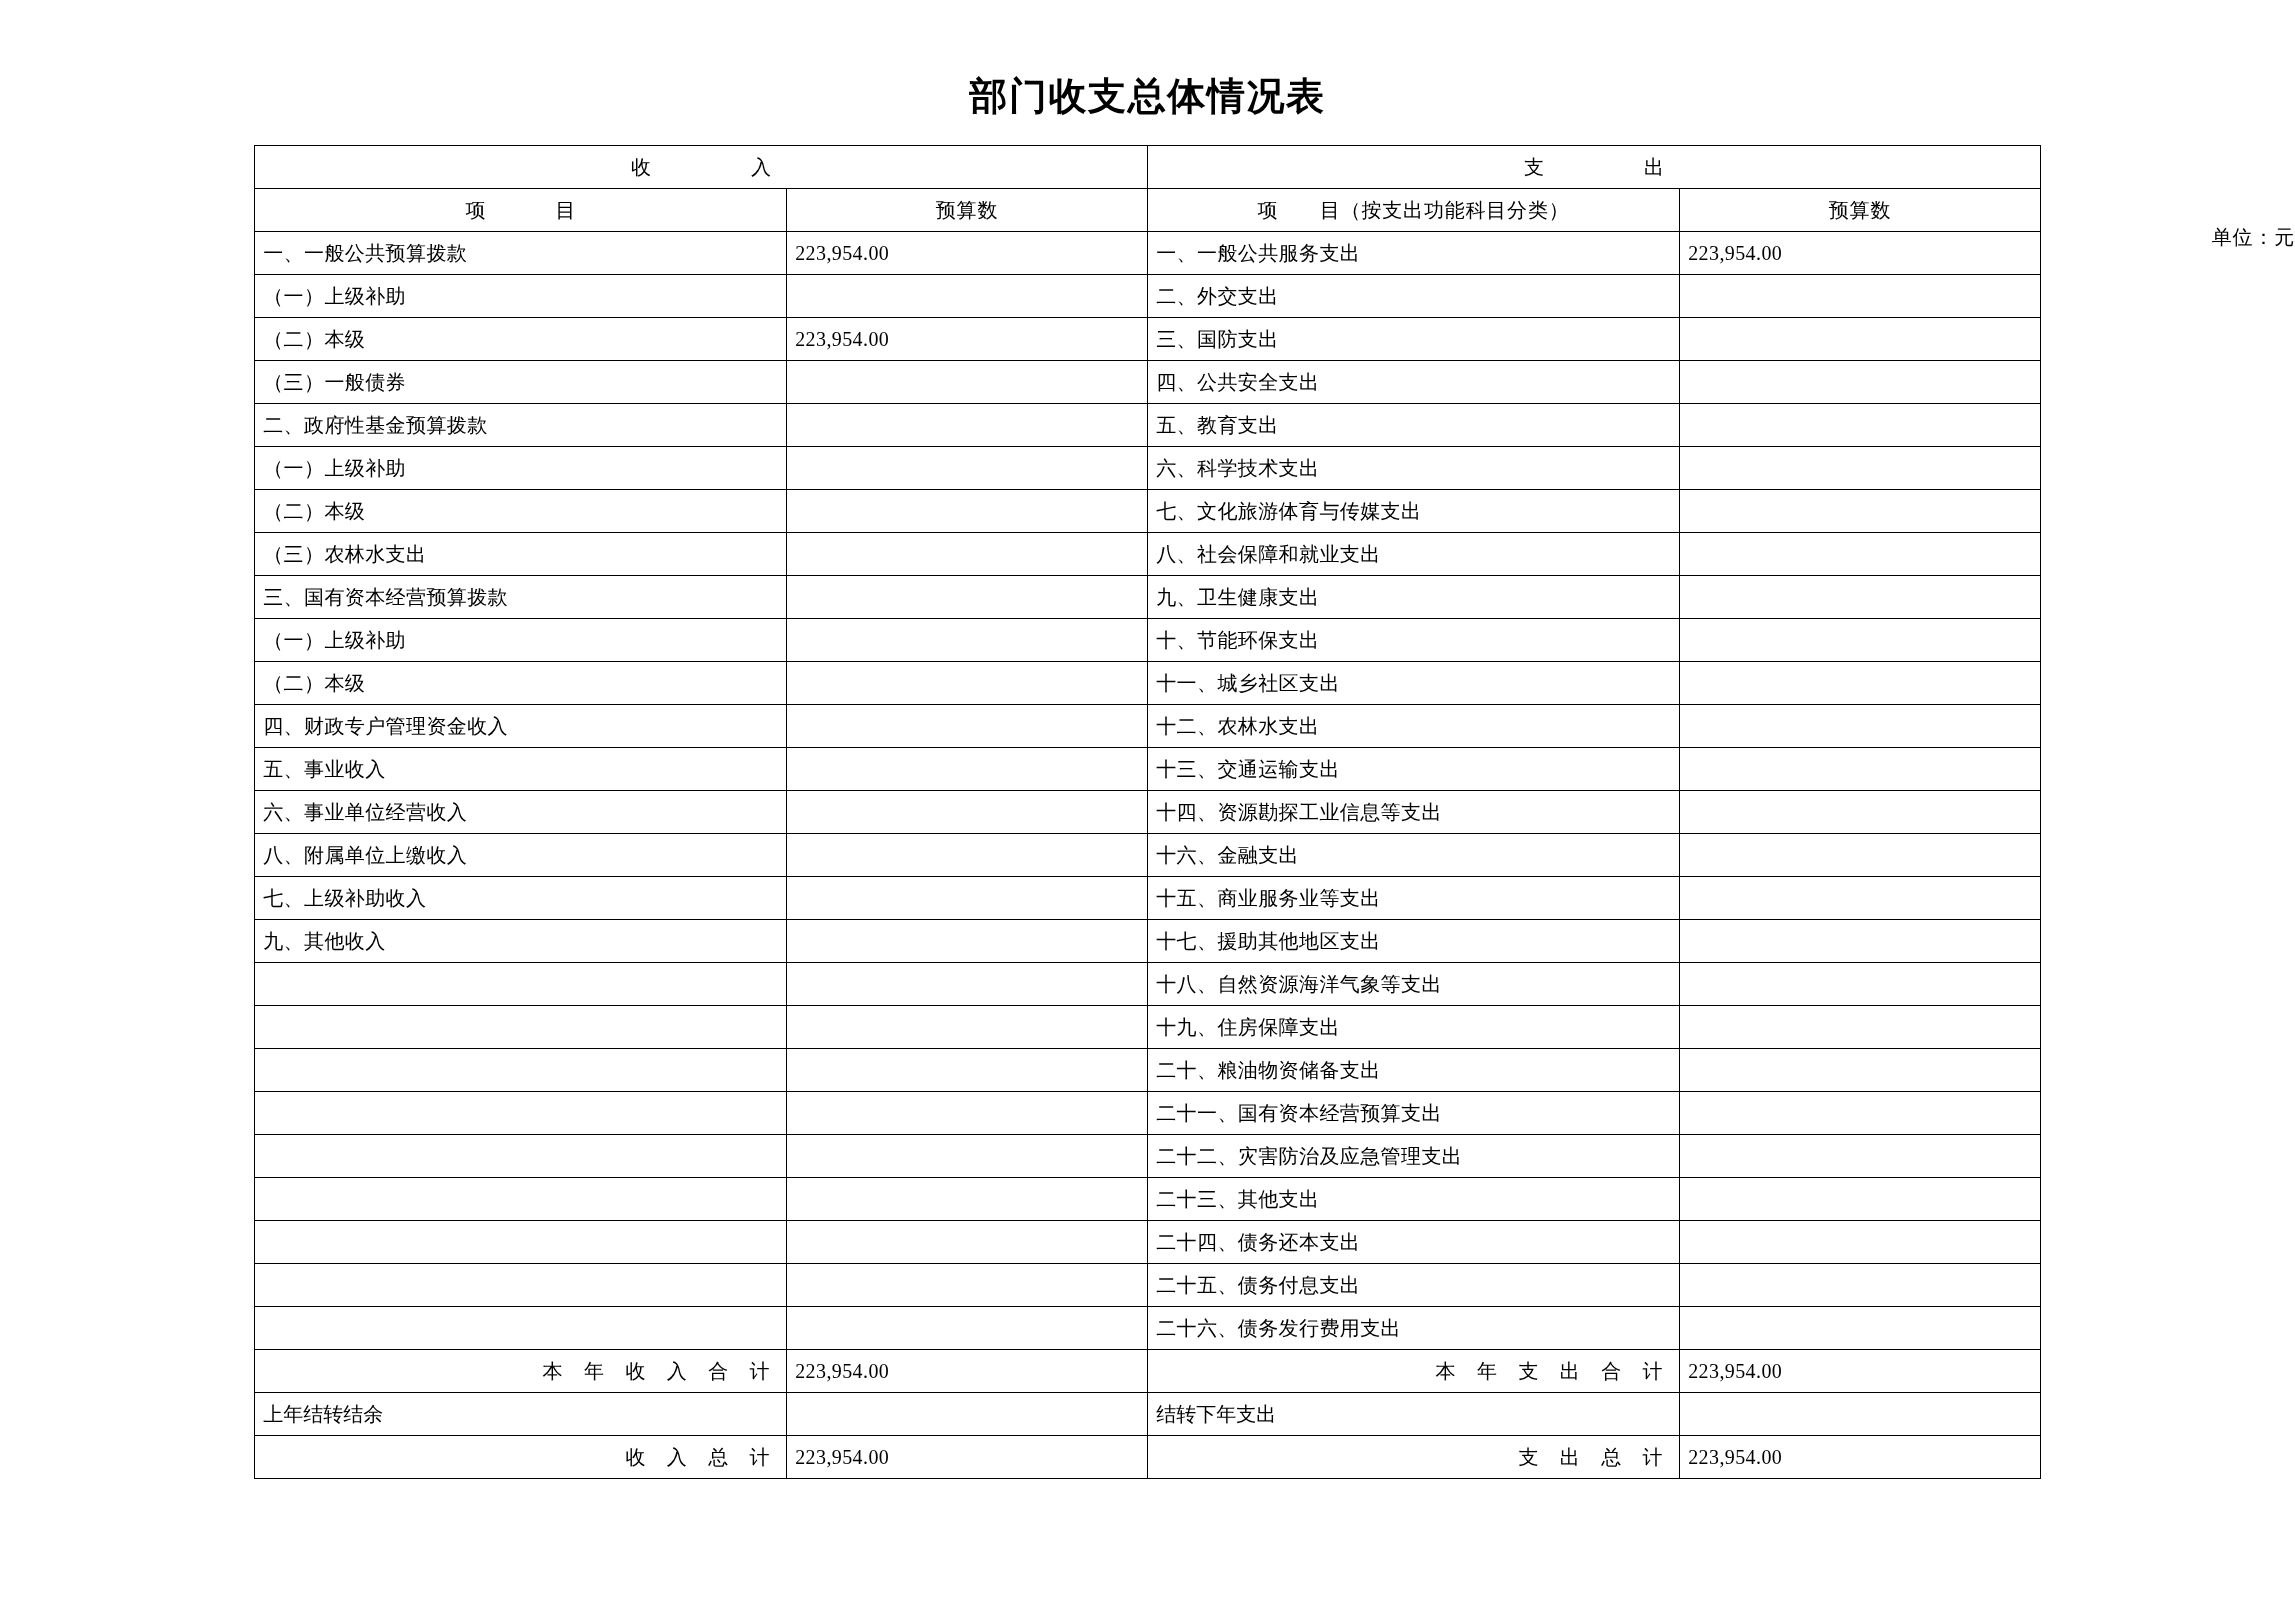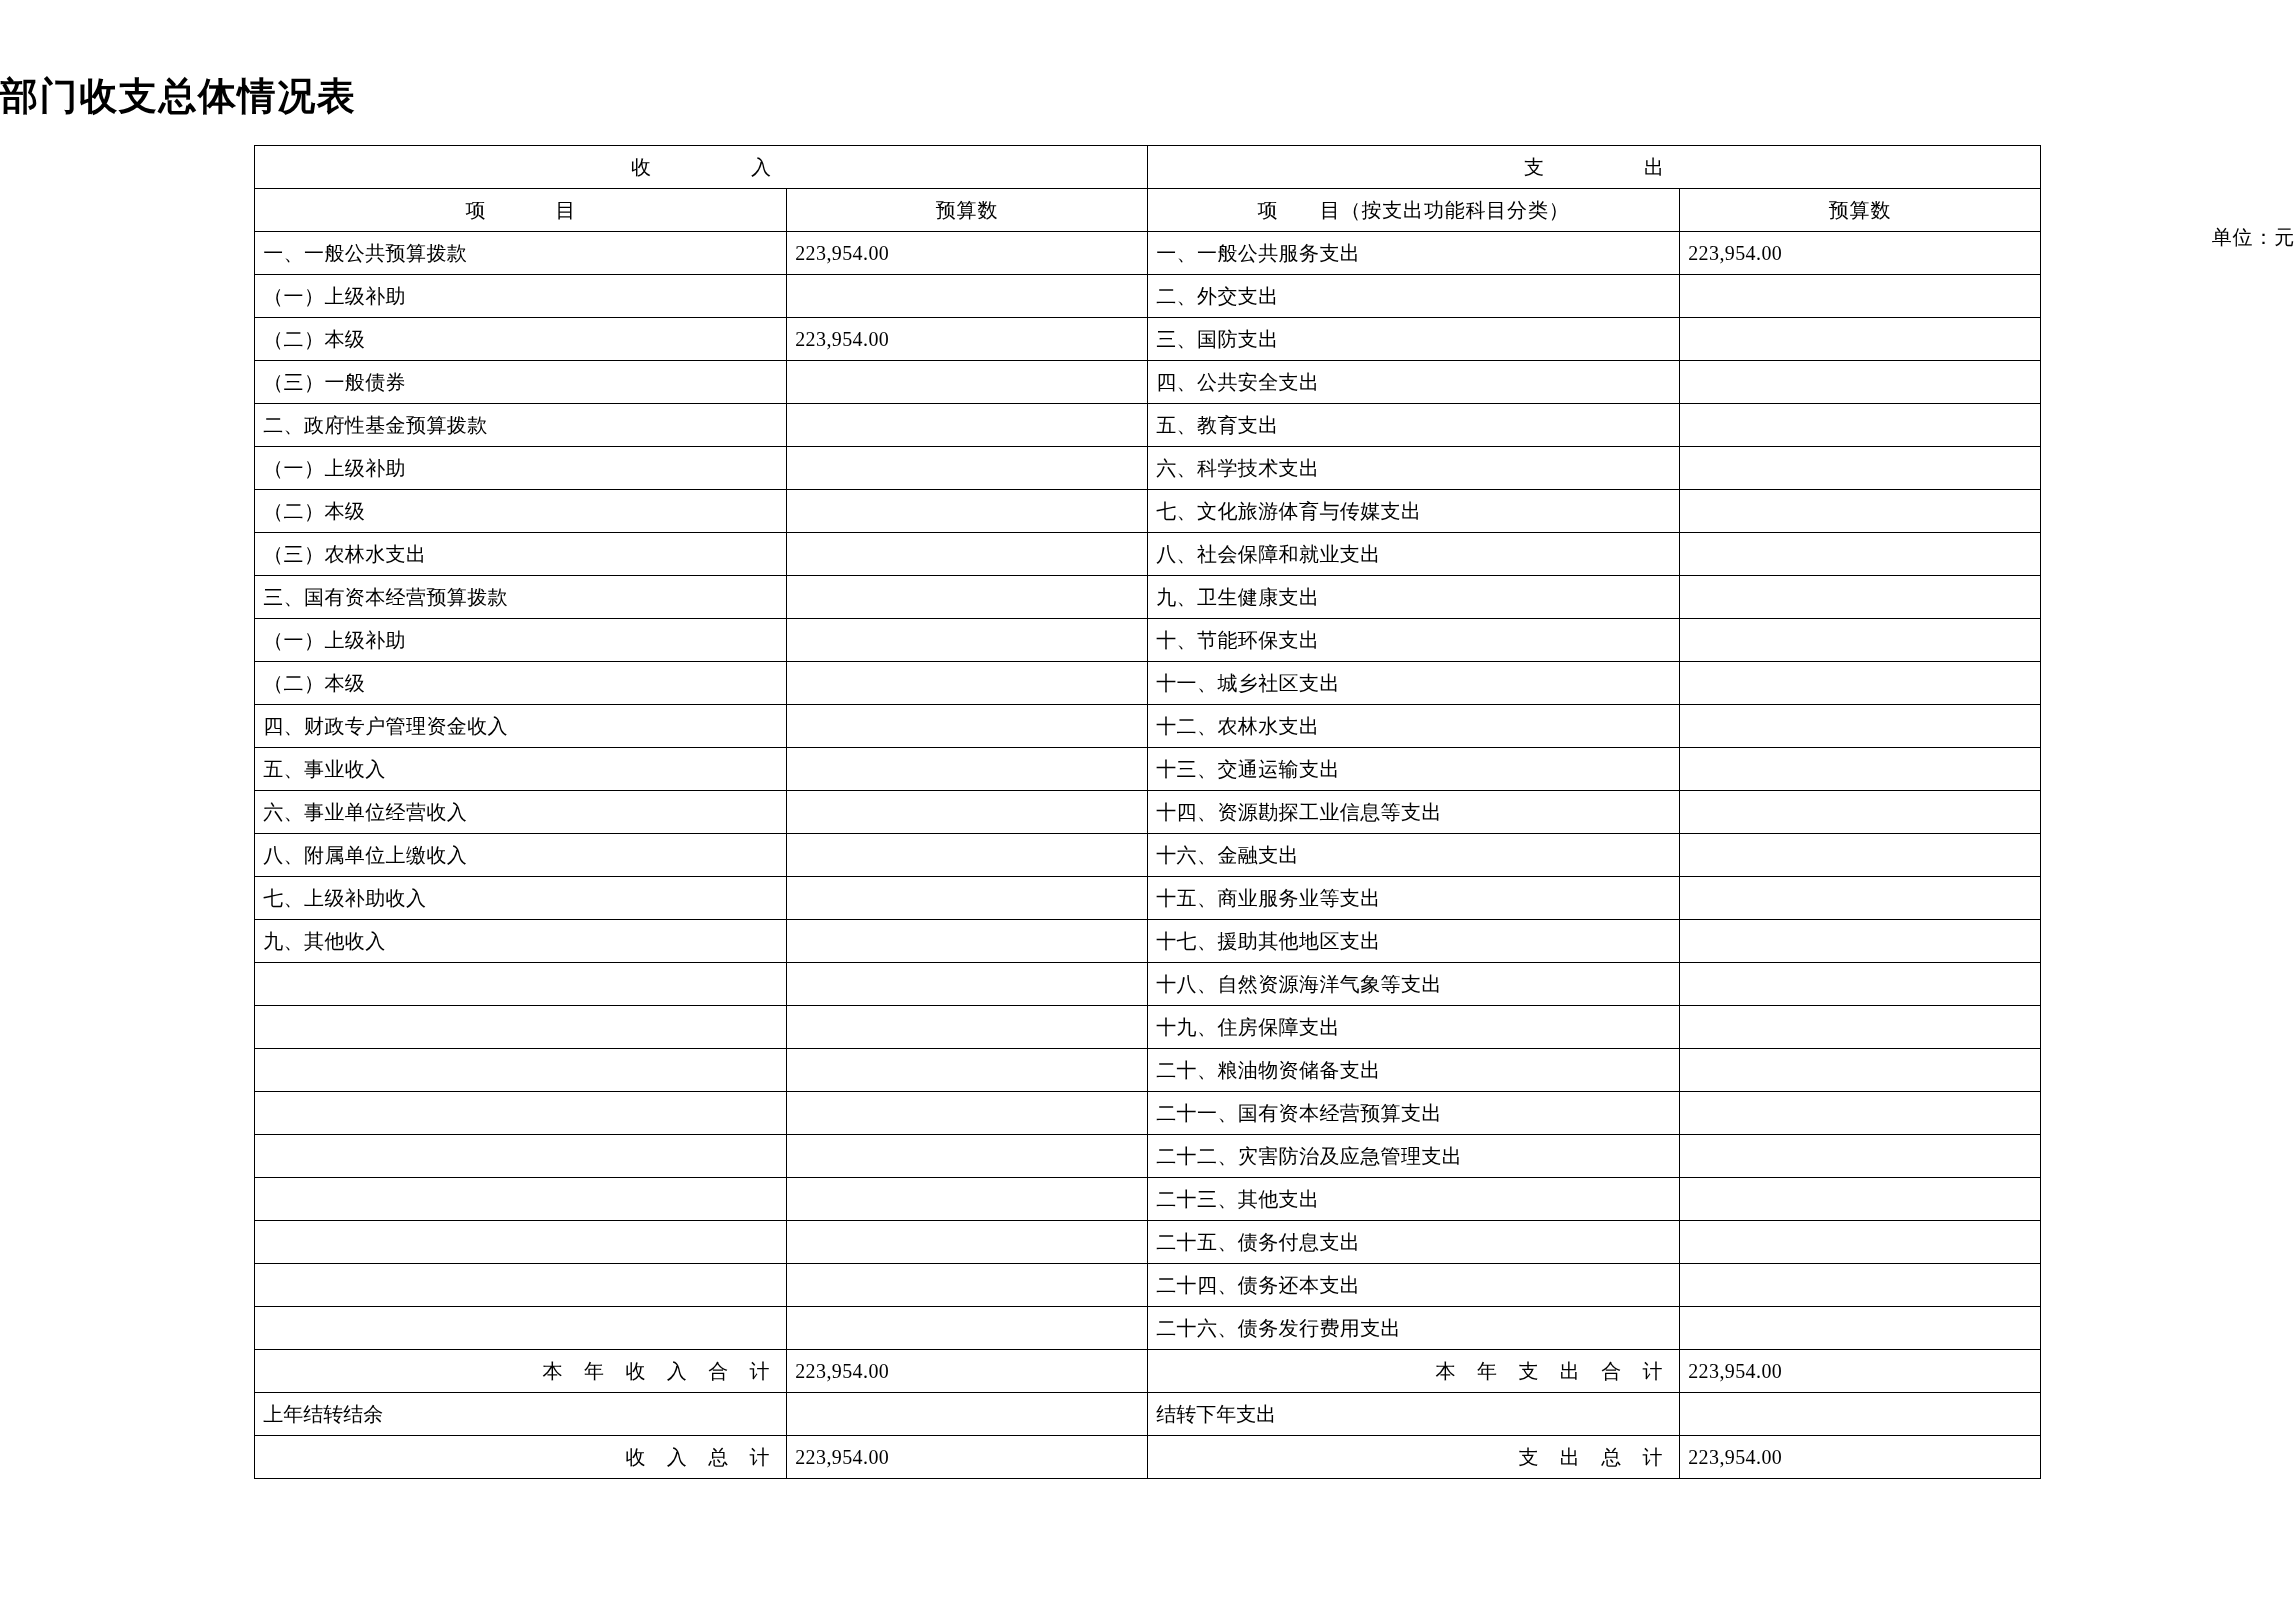--- a/index.html
+++ b/index.html
@@ -16,20 +16,21 @@
     overflow: hidden;
   }
   .page {
     width: 2295px;
     height: 1624px;
     box-sizing: border-box;
     padding: 0;
     position: relative;
   }
   .doc-title {
+    text-align: center;
     font-size: 38px;
     font-weight: bold;
     letter-spacing: 1.6px;
     margin-top: 71px;
     font-family: "Liberation Sans", "DejaVu Sans", sans-serif;
   }
   .unit-line {
     position: absolute;
     top: 153px;
     right: 0;
@@ -255,27 +256,27 @@
         </tr>
         <tr>
           <td class="lbl"></td>
           <td class="num"></td>
           <td class="lbl">二十三、其他支出</td>
           <td class="num"></td>
         </tr>
         <tr>
           <td class="lbl"></td>
           <td class="num"></td>
+          <td class="lbl">二十四、债务还本支出</td>
+          <td class="num"></td>
+        </tr>
+        <tr>
+          <td class="lbl"></td>
+          <td class="num"></td>
           <td class="lbl">二十五、债务付息支出</td>
-          <td class="num"></td>
-        </tr>
-        <tr>
-          <td class="lbl"></td>
-          <td class="num"></td>
-          <td class="lbl">二十四、债务还本支出</td>
           <td class="num"></td>
         </tr>
         <tr>
           <td class="lbl"></td>
           <td class="num"></td>
           <td class="lbl">二十六、债务发行费用支出</td>
           <td class="num"></td>
         </tr>
         <tr>
           <td class="total-lbl">本 年 收 入 合 计</td>

